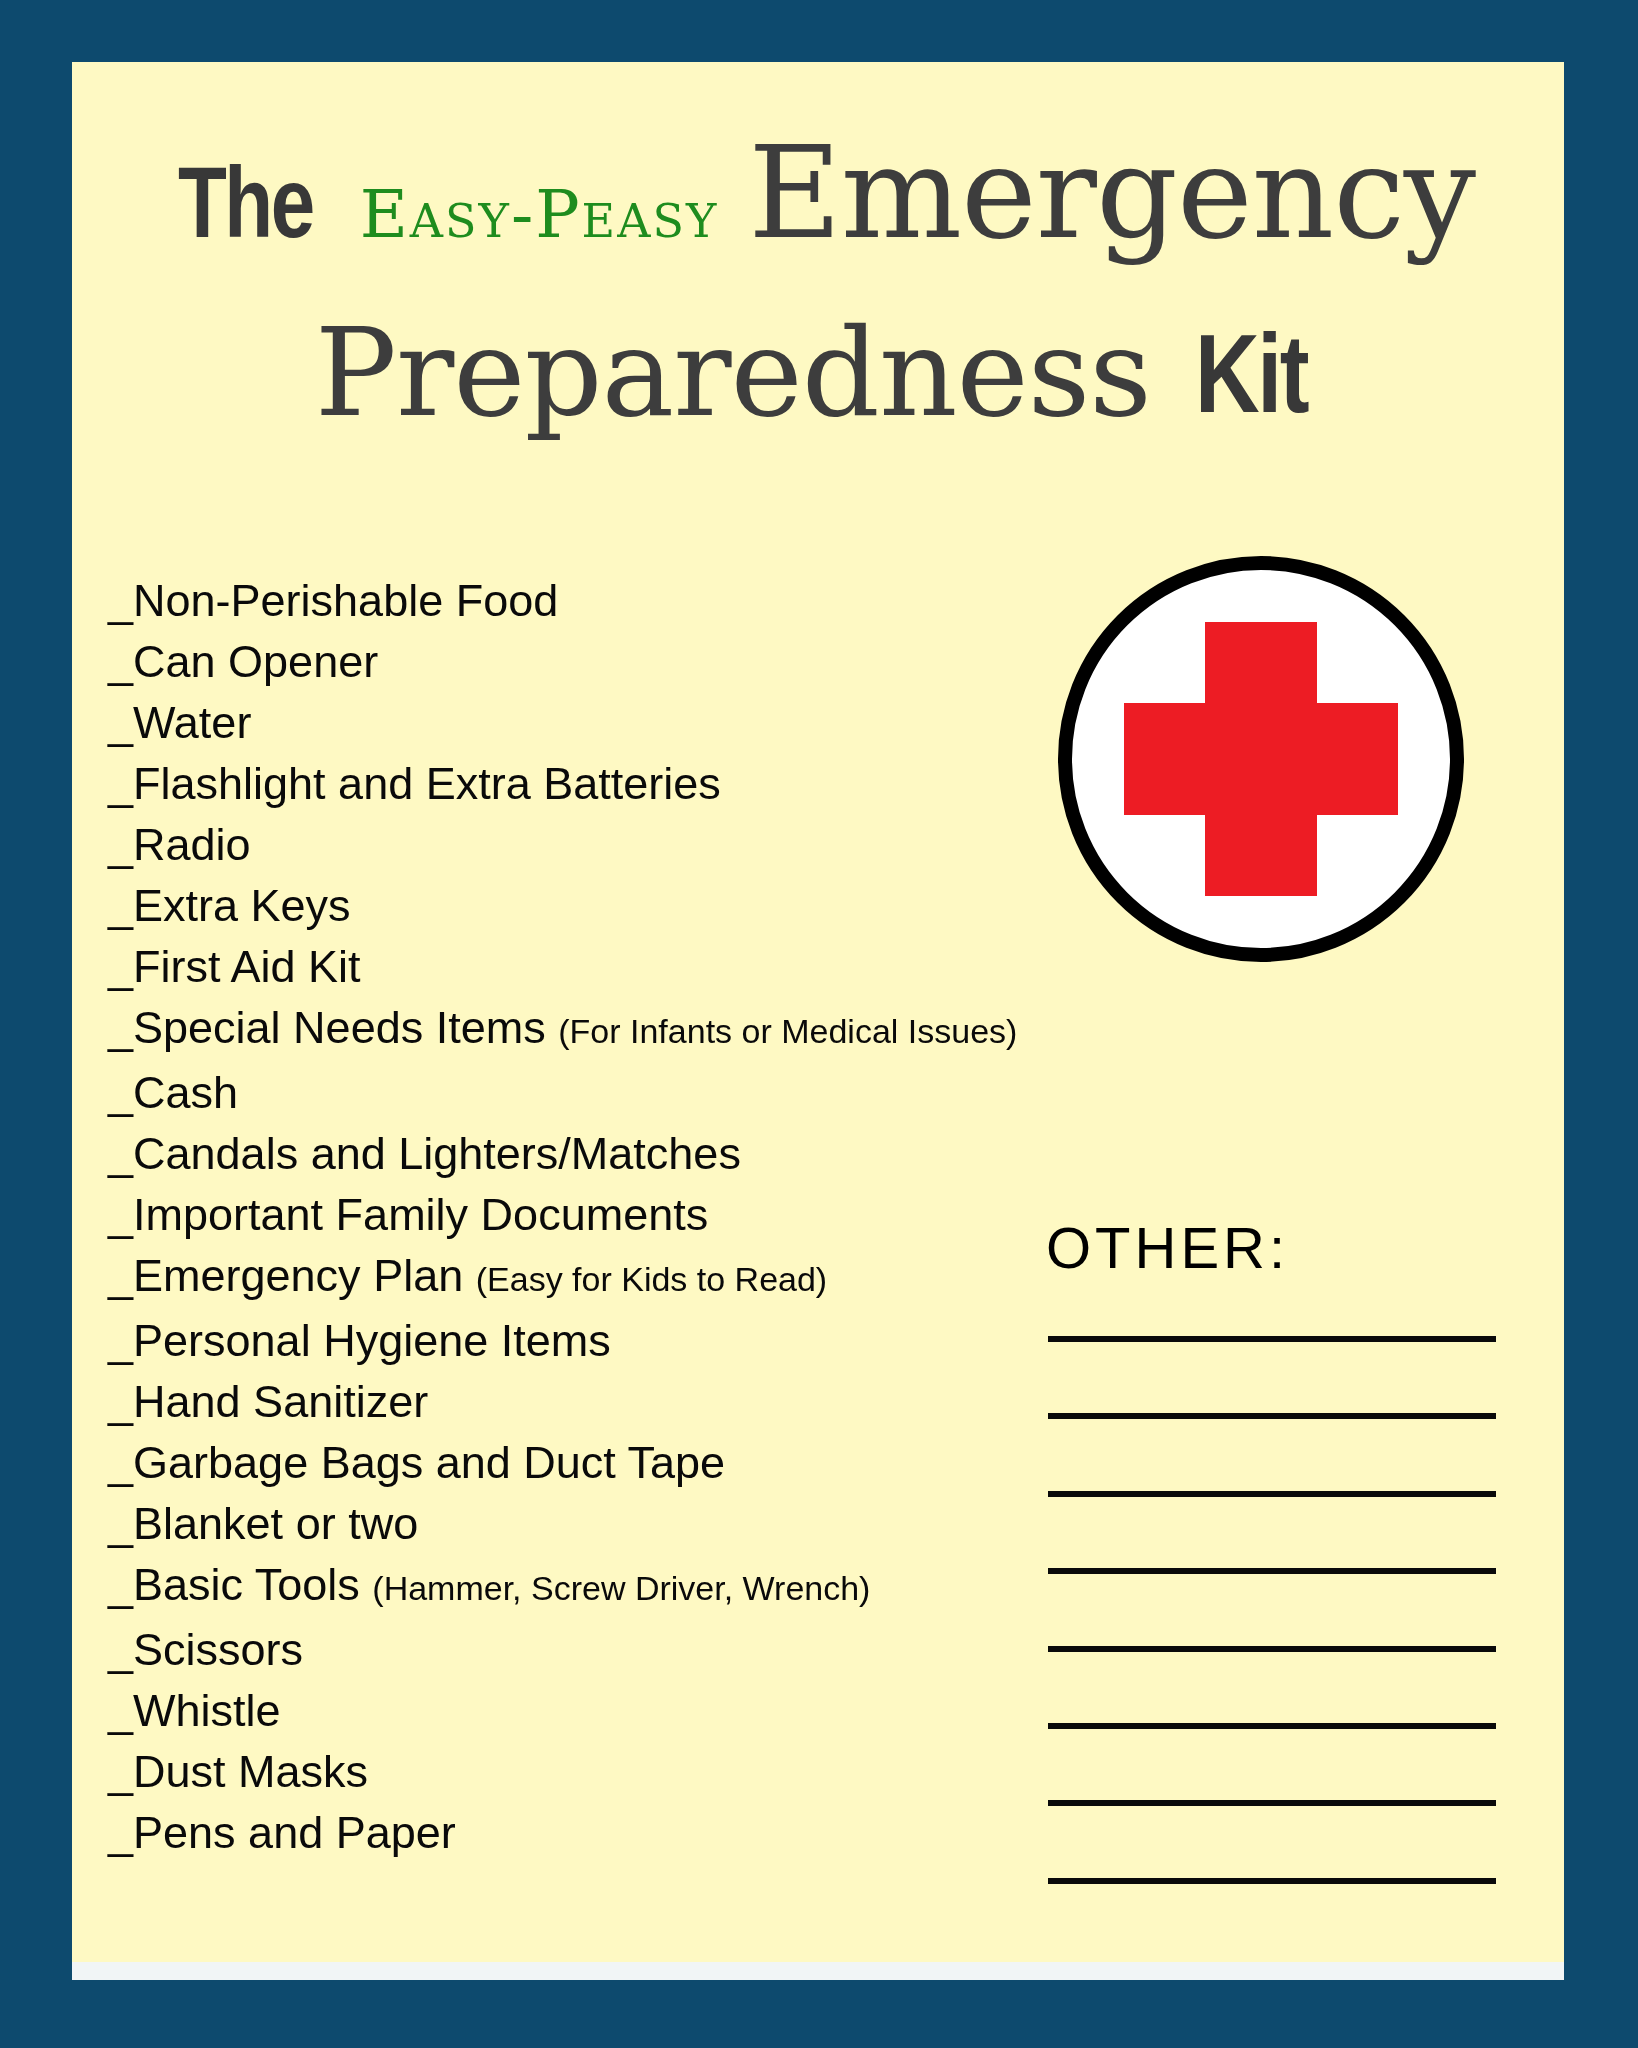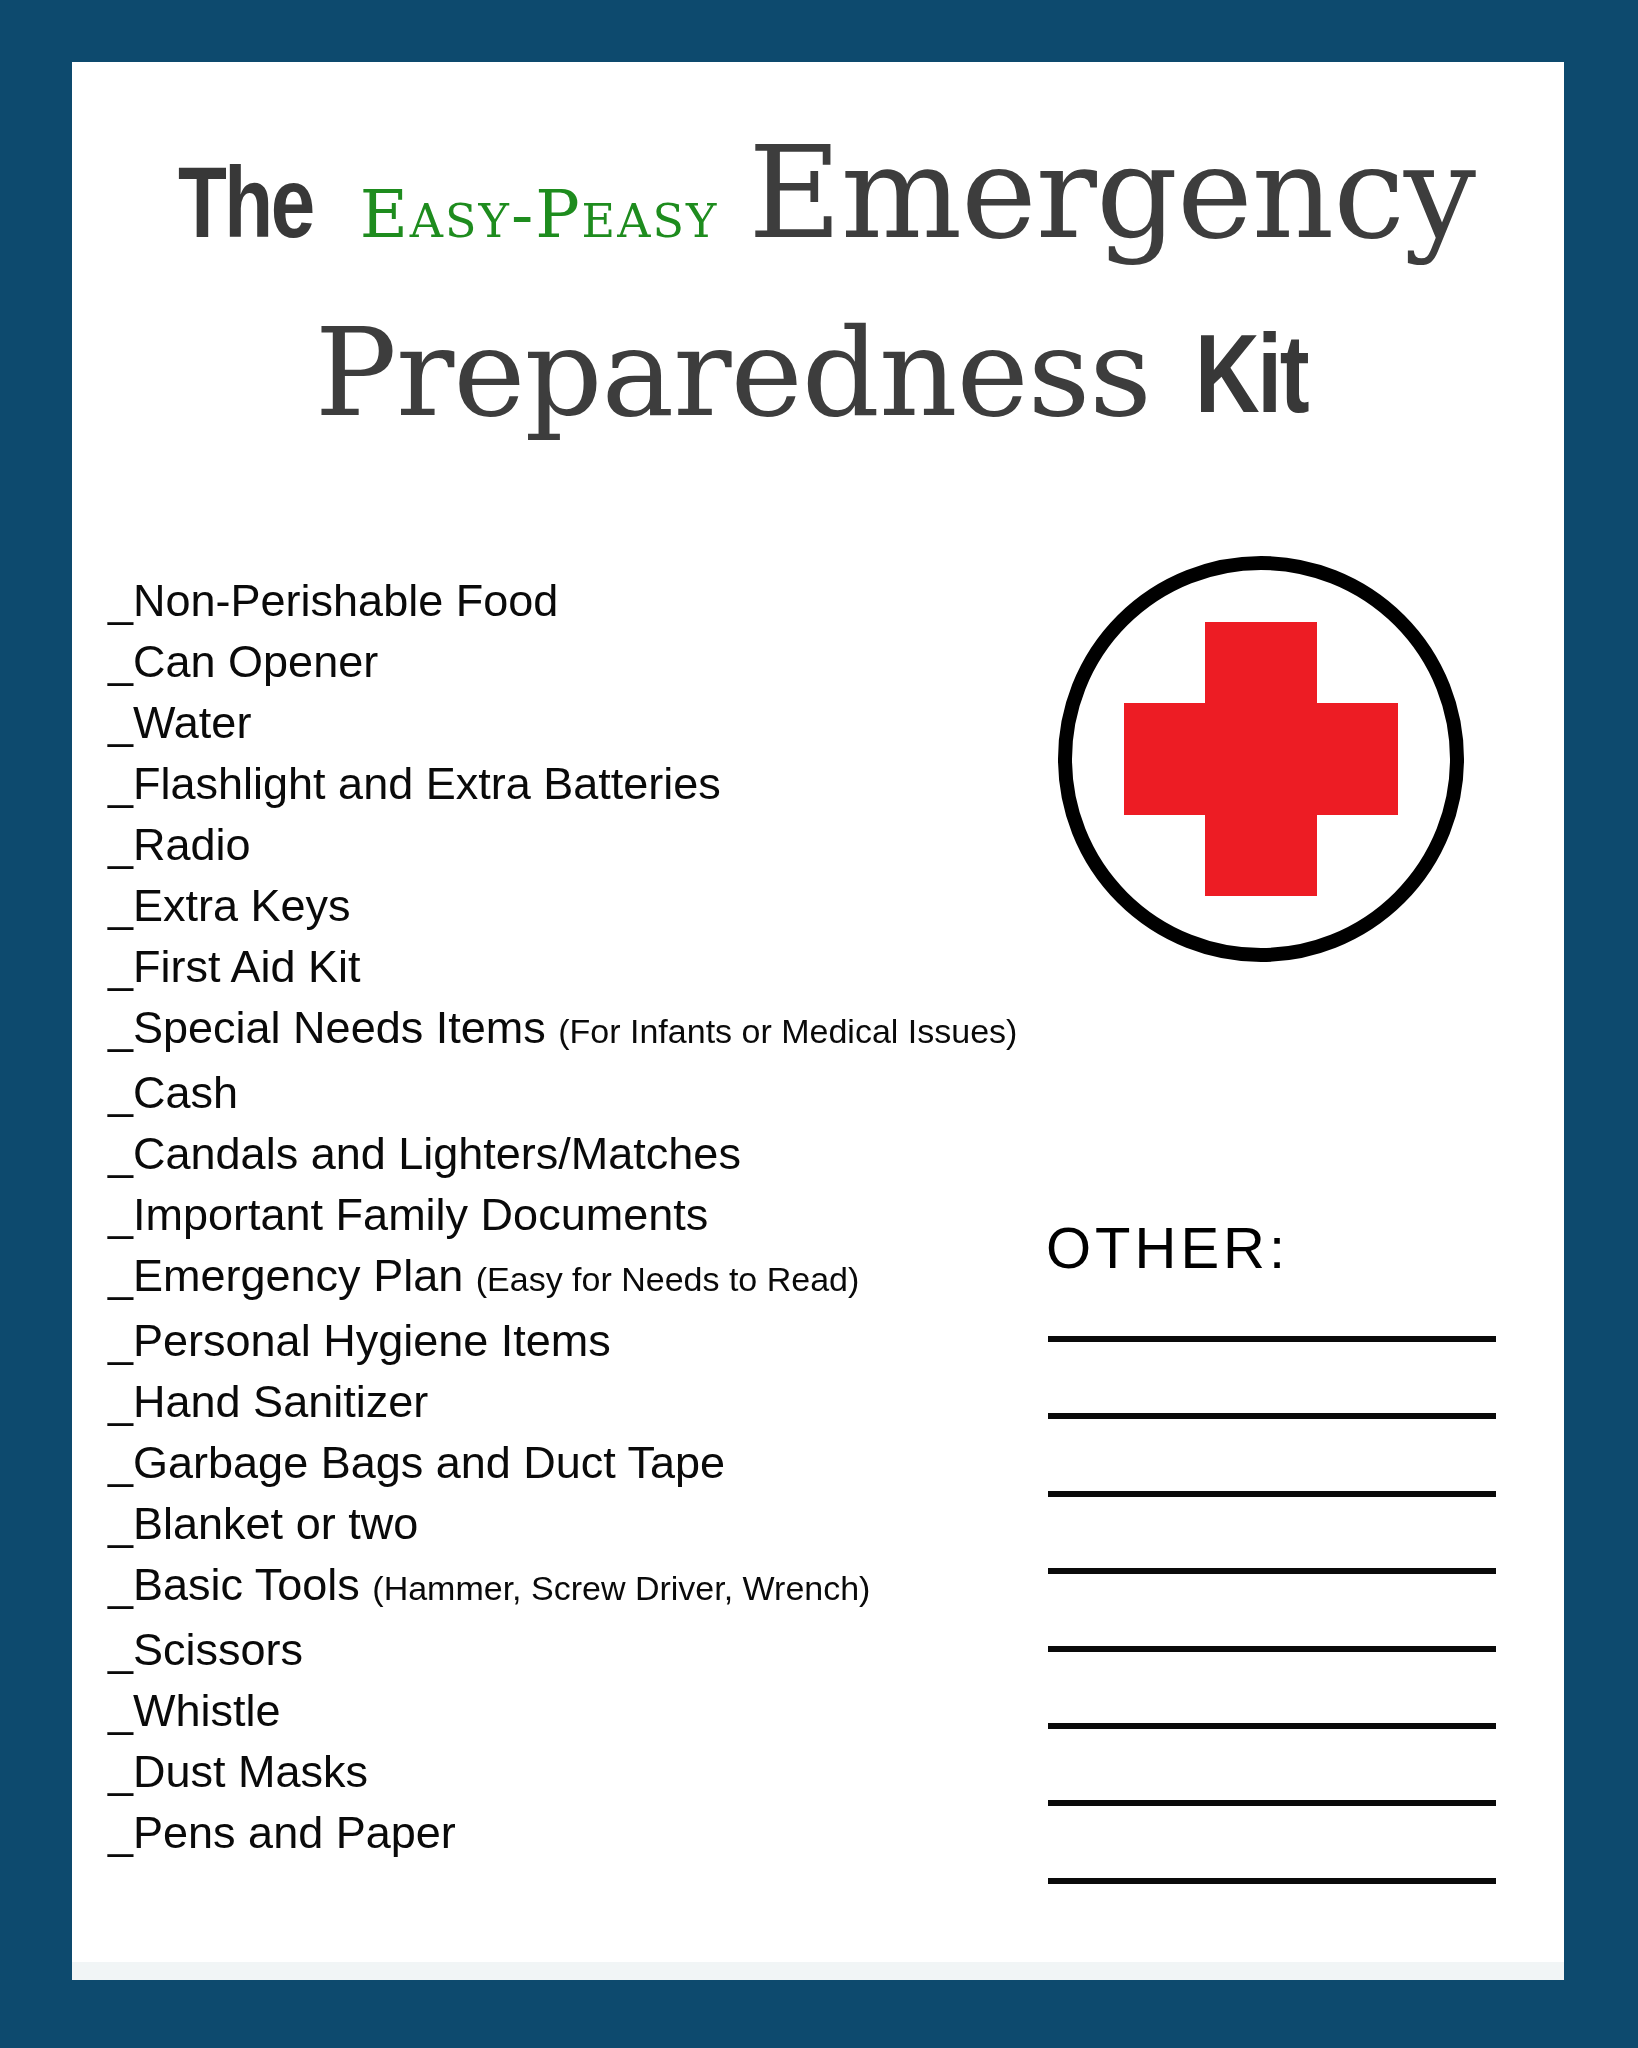--- a/index.html
+++ b/index.html
@@ -13,21 +13,21 @@
   body{
     width:1638px;height:2048px;
     background:var(--frame-blue);
     position:relative;
     font-family:"Liberation Sans", sans-serif;
     overflow:hidden;
   }
   .page{
     position:absolute;left:72px;top:62px;
     width:1492px;height:1918px;
-    background:#ffffff;
+    background:#fef9c3;
   }
   .page-bottom-strip{
     position:absolute;left:0;right:0;bottom:0;height:18px;
     background:#f1f5f6;
   }
   
   .title-line{
     position:absolute;left:0;width:100%;
     display:flex;justify-content:center;align-items:baseline;
     color:var(--title-gray);white-space:nowrap;
@@ -106,21 +106,21 @@
       <li class="check-item"><span class="item-prefix">_</span><span class="item-label">Can Opener</span> </li>
       <li class="check-item"><span class="item-prefix">_</span><span class="item-label">Water</span> </li>
       <li class="check-item"><span class="item-prefix">_</span><span class="item-label">Flashlight and Extra Batteries</span> </li>
       <li class="check-item"><span class="item-prefix">_</span><span class="item-label">Radio</span> </li>
       <li class="check-item"><span class="item-prefix">_</span><span class="item-label">Extra Keys</span> </li>
       <li class="check-item"><span class="item-prefix">_</span><span class="item-label">First Aid Kit</span> </li>
       <li class="check-item"><span class="item-prefix">_</span><span class="item-label">Special Needs Items</span> <span class="item-note">(For Infants or Medical Issues)</span></li>
       <li class="check-item"><span class="item-prefix">_</span><span class="item-label">Cash</span> </li>
       <li class="check-item"><span class="item-prefix">_</span><span class="item-label">Candals and Lighters/Matches</span> </li>
       <li class="check-item"><span class="item-prefix">_</span><span class="item-label">Important Family Documents</span> </li>
-      <li class="check-item"><span class="item-prefix">_</span><span class="item-label">Emergency Plan</span> <span class="item-note">(Easy for Needs to Read)</span></li>
+      <li class="check-item"><span class="item-prefix">_</span><span class="item-label">Emergency Plan</span> <span class="item-note">(Easy for Kids to Read)</span></li>
       <li class="check-item"><span class="item-prefix">_</span><span class="item-label">Personal Hygiene Items</span> </li>
       <li class="check-item"><span class="item-prefix">_</span><span class="item-label">Hand Sanitizer</span> </li>
       <li class="check-item"><span class="item-prefix">_</span><span class="item-label">Garbage Bags and Duct Tape</span> </li>
       <li class="check-item"><span class="item-prefix">_</span><span class="item-label">Blanket or two</span> </li>
       <li class="check-item"><span class="item-prefix">_</span><span class="item-label">Basic Tools</span> <span class="item-note">(Hammer, Screw Driver, Wrench)</span></li>
       <li class="check-item"><span class="item-prefix">_</span><span class="item-label">Scissors</span> </li>
       <li class="check-item"><span class="item-prefix">_</span><span class="item-label">Whistle</span> </li>
       <li class="check-item"><span class="item-prefix">_</span><span class="item-label">Dust Masks</span> </li>
       <li class="check-item"><span class="item-prefix">_</span><span class="item-label">Pens and Paper</span> </li>
     </ul>

